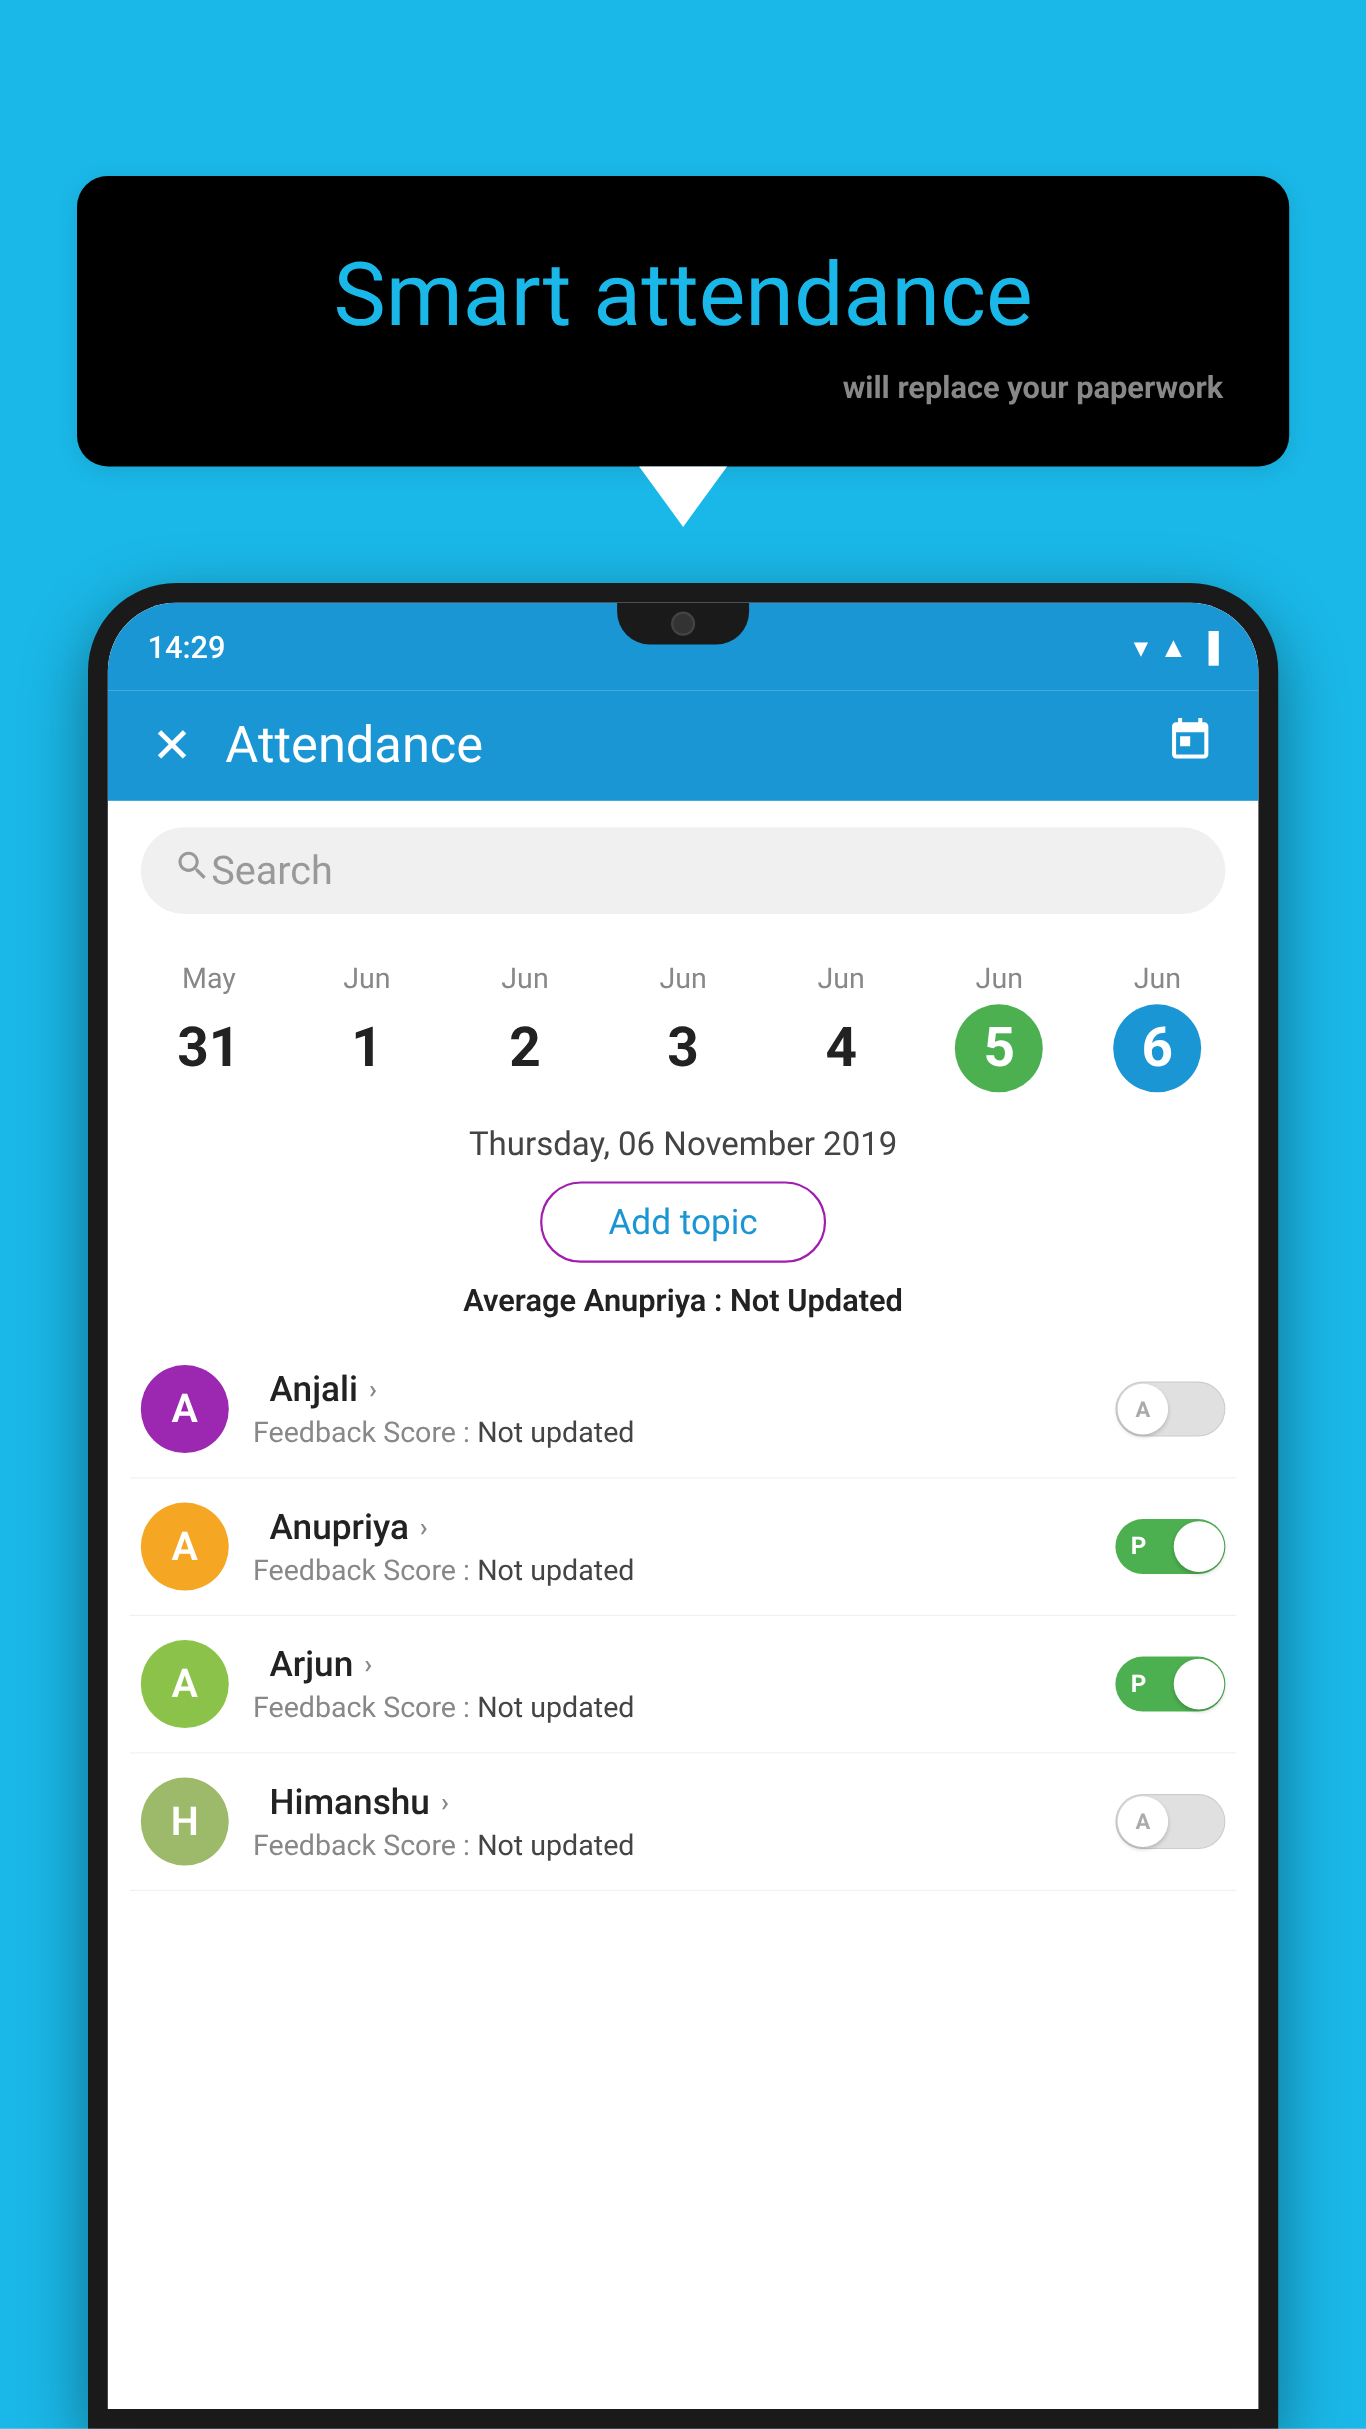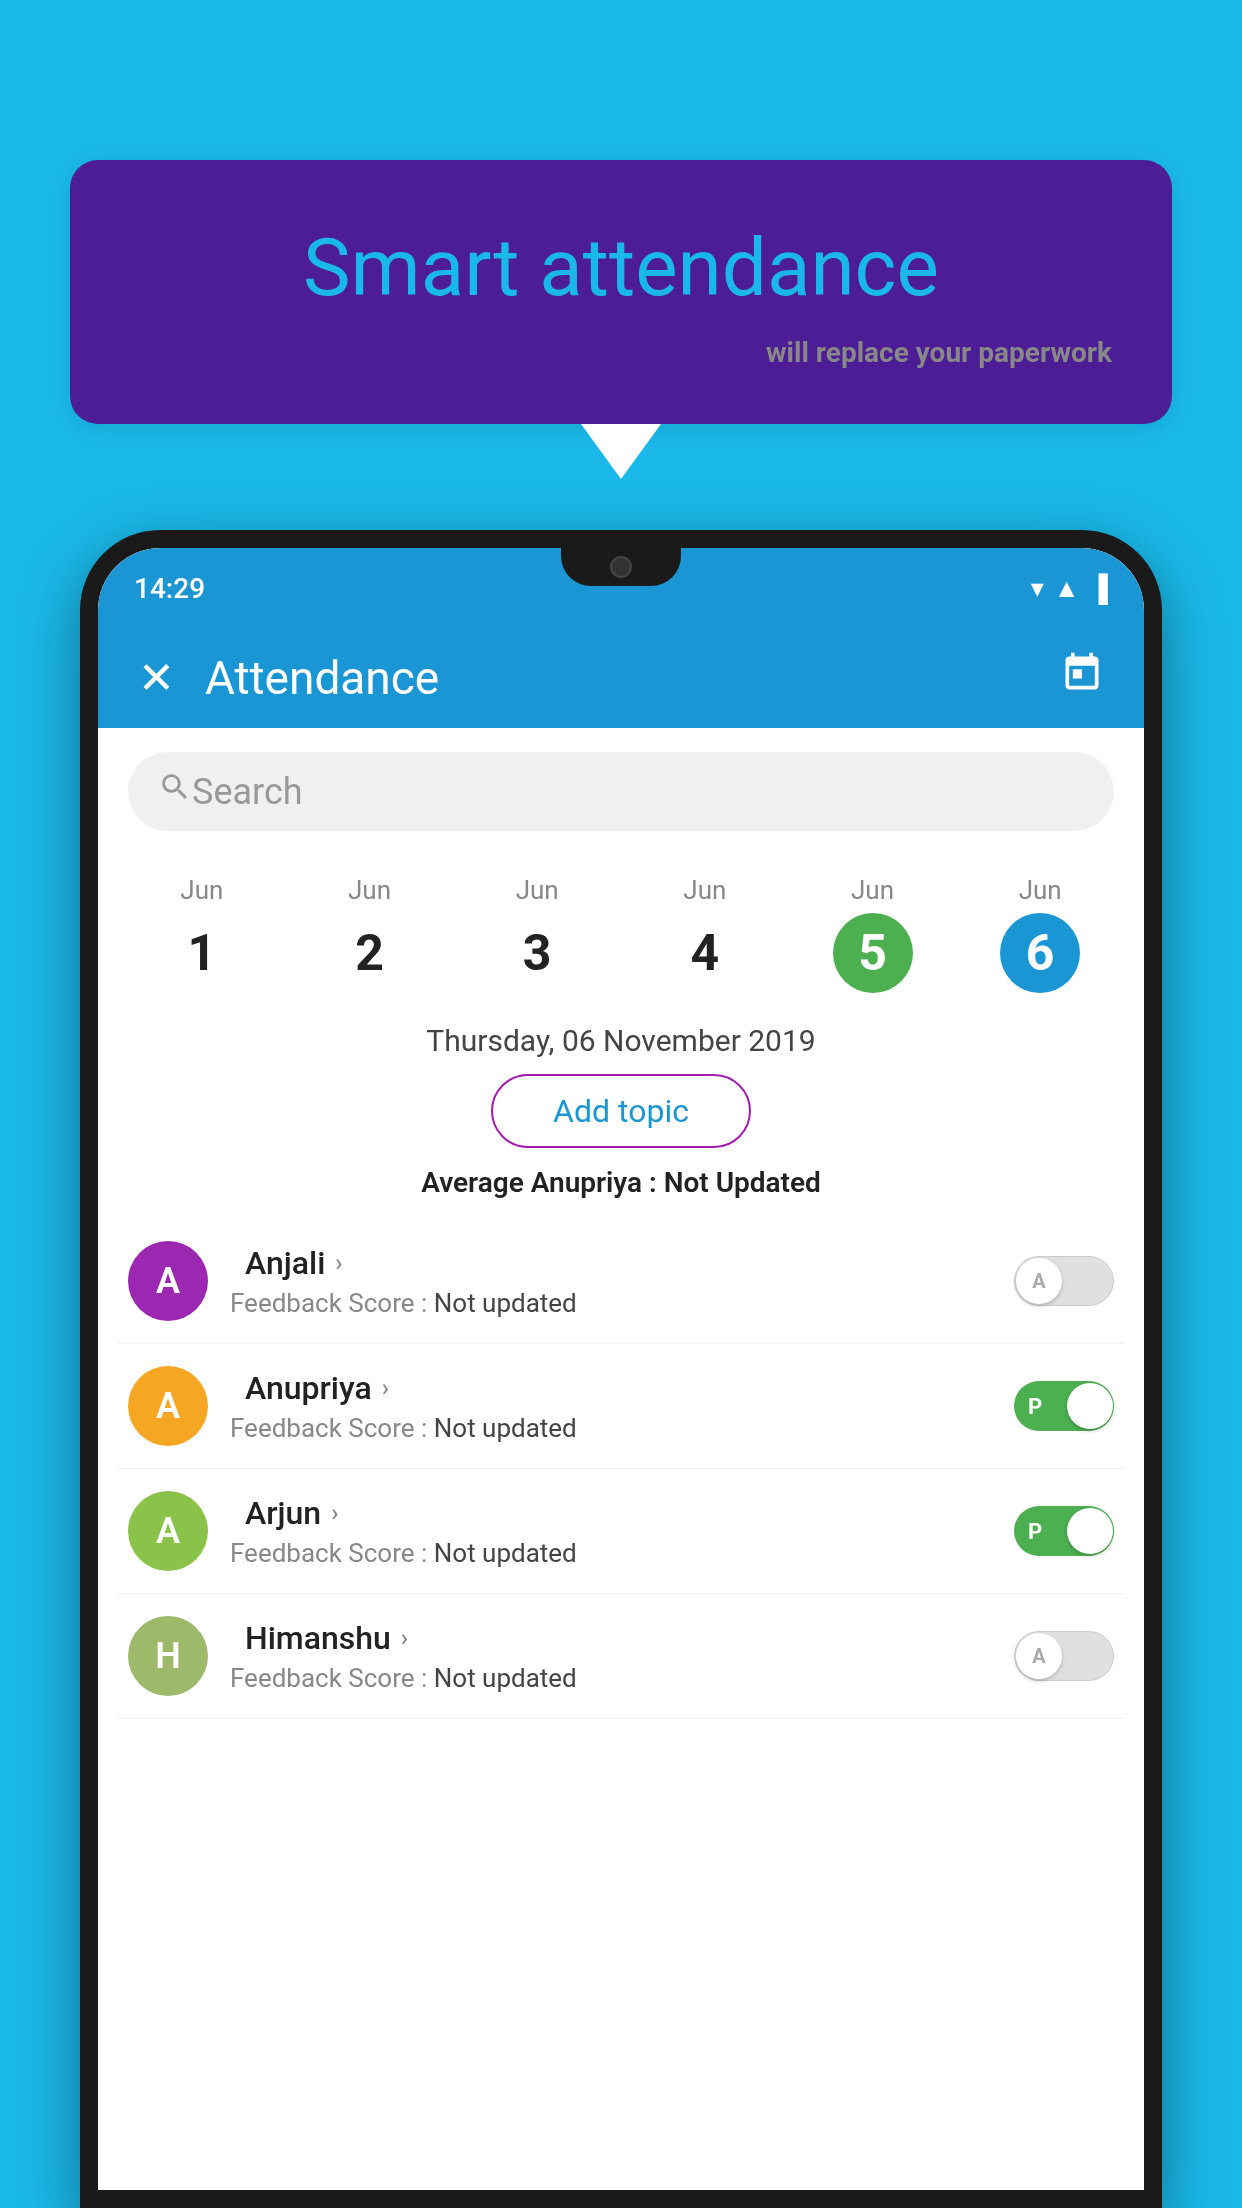--- a/index.html
+++ b/index.html
@@ -13,21 +13,21 @@
     }
 
     
     .speech-bubble-container {
       position: absolute;
       top: 160px;
       left: 70px;
       right: 70px;
     }
     .speech-bubble {
-      background: #4c1d95;
+      background: #000000;
       border-radius: 28px;
       padding: 60px 60px 55px;
       text-align: center;
       box-shadow: 0 4px 20px rgba(0,0,0,0.1);
     }
     .speech-bubble-title {
       font-size: 80px;
       font-weight: 400;
       color: #1ab8e8;
       line-height: 1.2;
@@ -374,20 +374,24 @@
       <div class="search-icon-wrap">
         <svg width="34" height="34" viewBox="0 0 24 24" fill="#999">
           <path d="M15.5 14h-.79l-.28-.27C15.41 12.59 16 11.11 16 9.5 16 5.91 13.09 3 9.5 3S3 5.91 3 9.5 5.91 16 9.5 16c1.61 0 3.09-.59 4.23-1.57l.27.28v.79l5 4.99L20.49 19l-4.99-5zm-6 0C7.01 14 5 11.99 5 9.5S7.01 5 9.5 5 14 7.01 14 9.5 11.99 14 9.5 14z"></path>
         </svg>
       </div>
       <span class="search-input-display">Search</span>
     </div>
 
     <div class="date-scroller">
 
+    <div class="date-item">
+          <div class="date-month">May</div>
+          <div class="date-num">31</div>
+        </div>
         <div class="date-item">
           <div class="date-month">Jun</div>
           <div class="date-num">1</div>
         </div>
         <div class="date-item">
           <div class="date-month">Jun</div>
           <div class="date-num">2</div>
         </div>
         <div class="date-item">
           <div class="date-month">Jun</div>

